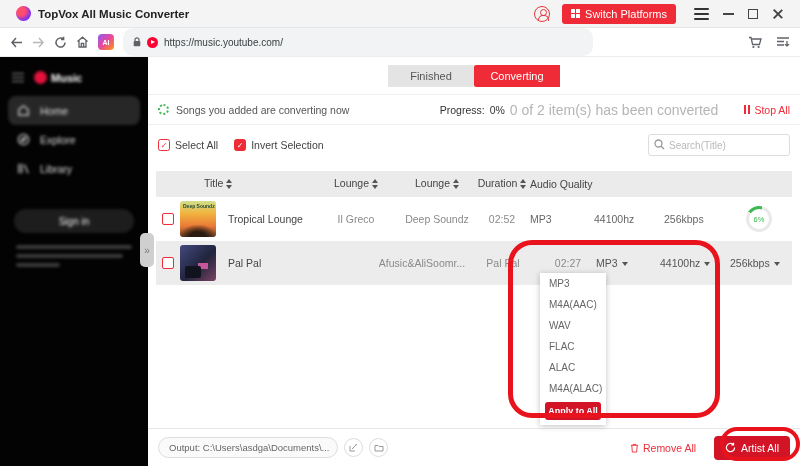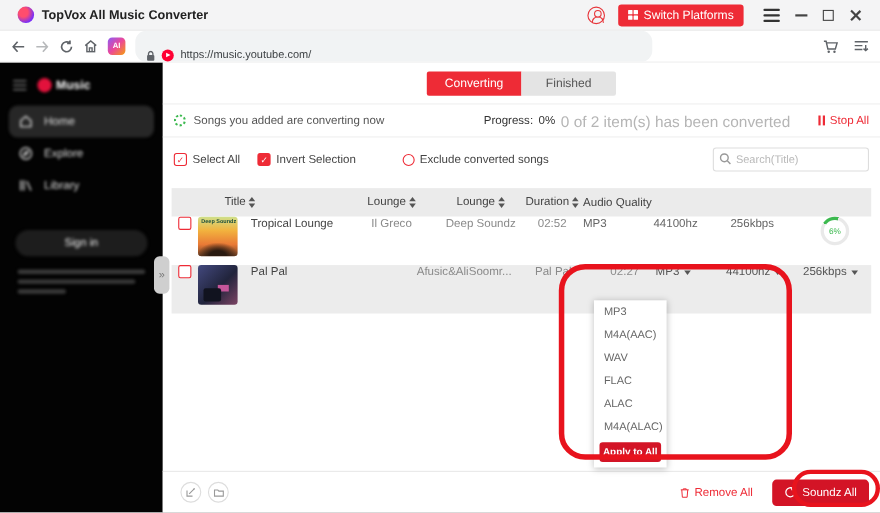--- a/index.html
+++ b/index.html
@@ -24,21 +24,21 @@
   .win-max { width: 10px; height: 10px; border: 1.5px solid #444; cursor: pointer; }
   .win-close { width: 12px; height: 12px; position: relative; cursor: pointer; }
   .win-close::before, .win-close::after { content: ""; position: absolute; left: 5px; top: 0; width: 1.6px; height: 12px; background: #444; }
   .win-close::before { transform: rotate(45deg); } .win-close::after { transform: rotate(-45deg); }
 
   
   .navbar { height: 29px; background: #fff; display: flex; align-items: center; padding: 0 10px; border-bottom: 1px solid #ececec; gap: 9px; }
   .nav-ico { color: #5f6368; display: flex; align-items: center; cursor: pointer; }
   .nav-ico svg { display: block; }
   .ai-ico { width: 16px; height: 16px; border-radius: 4px; background: linear-gradient(135deg, #8b5cf6, #ec4899, #f59e0b); color: #fff; font-size: 7px; font-weight: bold; display: grid; place-items: center; cursor: pointer; }
-  .urlbar { flex: 1; max-width: 470px; height: 28px; background: #f1f3f4; border-radius: 10px; display: flex; align-items: flex-end; padding: 0 10px; gap: 6px; cursor: text; }
+  .urlbar { flex: 1; max-width: 470px; height: 28px; background: #f1f3f4; border-radius: 10px; display: flex; align-items: center; padding: 0 10px; gap: 6px; cursor: text; }
   .url-text { font-size: 10px; color: #3c4043; }
   .yt-fav { width: 11px; height: 11px; border-radius: 50%; background: #f03; position: relative; flex: none; }
   .yt-fav::after { content: ""; position: absolute; left: 4.2px; top: 3px; border-left: 4px solid #fff; border-top: 2.6px solid transparent; border-bottom: 2.6px solid transparent; }
   .nav-right { margin-left: auto; display: flex; gap: 14px; }
 
   
   .content { display: flex; height: 409px; }
 
   
   .sidebar { width: 148px; background: #030303; position: relative; flex: none; }
@@ -81,21 +81,21 @@
   .cb-fill { width: 12px; height: 12px; background: #ee2b36; border: 1.5px solid #ee2b36; border-radius: 2.5px; display: grid; place-items: center; color: #fff; font-size: 8px; }
   .circle-out { width: 11px; height: 11px; border: 1.6px solid #ee2b36; border-radius: 50%; }
   .exclude-item { margin-left: 26px; }
   .search-wrap { margin-left: auto; position: relative; }
   .search-wrap svg { position: absolute; left: 6px; top: 5px; }
   .search-input { width: 142px; height: 22px; border: 1px solid #ddd; border-radius: 3px; font-size: 10px; padding: 0 6px 0 20px; color: #555; outline: none; font-family: "Liberation Sans", sans-serif; }
   .search-input::placeholder { color: #b9b9b9; }
 
   
   .thead { margin: 6px 8px 0; height: 26px; background: #ebebeb; display: flex; align-items: center; font-size: 10.5px; color: #444; }
-  .trow { margin: 0 8px; height: 44px; display: flex; align-items: flex-start; font-size: 10.5px; color: #666; }
+  .trow { margin: 0 8px; height: 44px; display: flex; align-items: center; font-size: 10.5px; color: #666; }
   .trow.r1 { background: #fff; }
   .trow.r2 { background: #ececec; }
   .c-check { width: 24px; display: flex; justify-content: center; flex: none; }
   .row-cb { width: 12px; height: 12px; border: 1.5px solid #ee2b36; border-radius: 2px; background: #fff; cursor: pointer; }
   .c-art { width: 48px; flex: none; }
   .art { width: 36px; height: 36px; border-radius: 3px; overflow: hidden; position: relative; }
   .art1 { background: linear-gradient(180deg, #cfe08a 0%, #f2b23e 35%, #e97a36 70%, #6e4125 100%); }
   .art1 span { position: absolute; top: 2px; left: 3px; font-size: 5px; color: #1e4d3a; font-weight: bold; }
   .art1::after { content: ""; position: absolute; bottom: 0; left: 0; right: 0; height: 12px; background: radial-gradient(ellipse at 50% 100%, #2a1a10 30%, transparent 75%); }
   .art2 { background: linear-gradient(135deg, #43497e 0%, #21243c 55%, #7c4464 100%); }
@@ -262,22 +262,22 @@
           </div>
       </div>
       <div class="collapse-handle">
         <span>»</span>
       </div>
     </div>
 
     <div class="main">
 
       <div class="tabs-row">
+        <div class="tab inactive">Finished</div>
         <div class="tab active">Converting</div>
-        <div class="tab inactive">Finished</div>
       </div>
 
       <div class="status-row">
         <span class="spinner"></span>
         <span>Songs you added are converting now</span>
         <div class="status-right">
           <span class="prog-label">Progress:</span>
           <span class="prog-val">0%</span>
           <span class="prog-detail">0 of 2 item(s) has been converted</span>
           <span class="stop-all">
@@ -291,24 +291,20 @@
       </div>
 
       <div class="toolbar">
         <span class="tool-item">
           <span class="cb-out">✓</span>
           <span>Select All</span>
         </span>
         <span class="tool-item">
           <span class="cb-fill">✓</span>
           <span>Invert Selection</span>
-        </span>
-        <span class="tool-item exclude-item">
-          <span class="circle-out"></span>
-          <span>Exclude converted songs</span>
         </span>
         <span class="search-wrap">
           <svg width="11" height="11" viewBox="0 0 11 11">
               <circle cx="4.5" cy="4.5" r="3.5" stroke="#999" stroke-width="1.3" fill="none"></circle>
               <path d="M7.2 7.2 10 10" stroke="#999" stroke-width="1.3"></path>
             </svg>
           <input class="search-input" placeholder="Search(Title)" style="">
         </span>
       </div>
 
@@ -377,20 +373,21 @@
         <div class="dd-opt">MP3</div>
         <div class="dd-opt">M4A(AAC)</div>
         <div class="dd-opt">WAV</div>
         <div class="dd-opt">FLAC</div>
         <div class="dd-opt">ALAC</div>
         <div class="dd-opt">M4A(ALAC)</div>
         <div class="apply-btn">Apply to All</div>
       </div>
 
       <div class="bottom-bar">
+        <div class="output-pill">Output: C:\Users\asdga\Documents\...</div>
         <span class="mini-circle">
           <svg width="9" height="9" viewBox="0 0 9 9">
               <path d="M1 3 v5 h5 M3 6 l5-5 M6.8 1.2 7.8 2.2" stroke="#999" stroke-width="1" fill="none"></path>
             </svg>
         </span>
         <span class="mini-circle">
           <svg width="10" height="8" viewBox="0 0 10 8">
               <path d="M1 1.5 h3 l1 1 h4 v4.5 h-8 Z" stroke="#999" stroke-width="1" fill="none"></path>
             </svg>
         </span>
@@ -398,21 +395,21 @@
           <span class="remove-all">
             <svg width="9" height="10" viewBox="0 0 10 11">
                 <path d="M1 2.5 h8 M3.5 2.5 v-1 h3 v1 M2 2.5 l.6 7.5 h4.8 l.6-7.5" stroke="#ee2b36" stroke-width="1" fill="none"></path>
               </svg>
             <span>Remove All</span>
           </span>
           <button class="convert-btn">
             <svg width="11" height="11" viewBox="0 0 12 12">
                 <path d="M10.5 6 a4.5 4.5 0 1 1 -1.6-3.4 M9.3 0.9 v2.4 h-2.4" stroke="#fff" stroke-width="1.3" fill="none"></path>
               </svg>
-            <span>Soundz All</span>
+            <span>Artist All</span>
           </button>
         </div>
       </div>
 
       <div class="annot annot-dd"></div>
       <div class="annot annot-convert"></div>
     </div>
   </div>
 </div>
 

